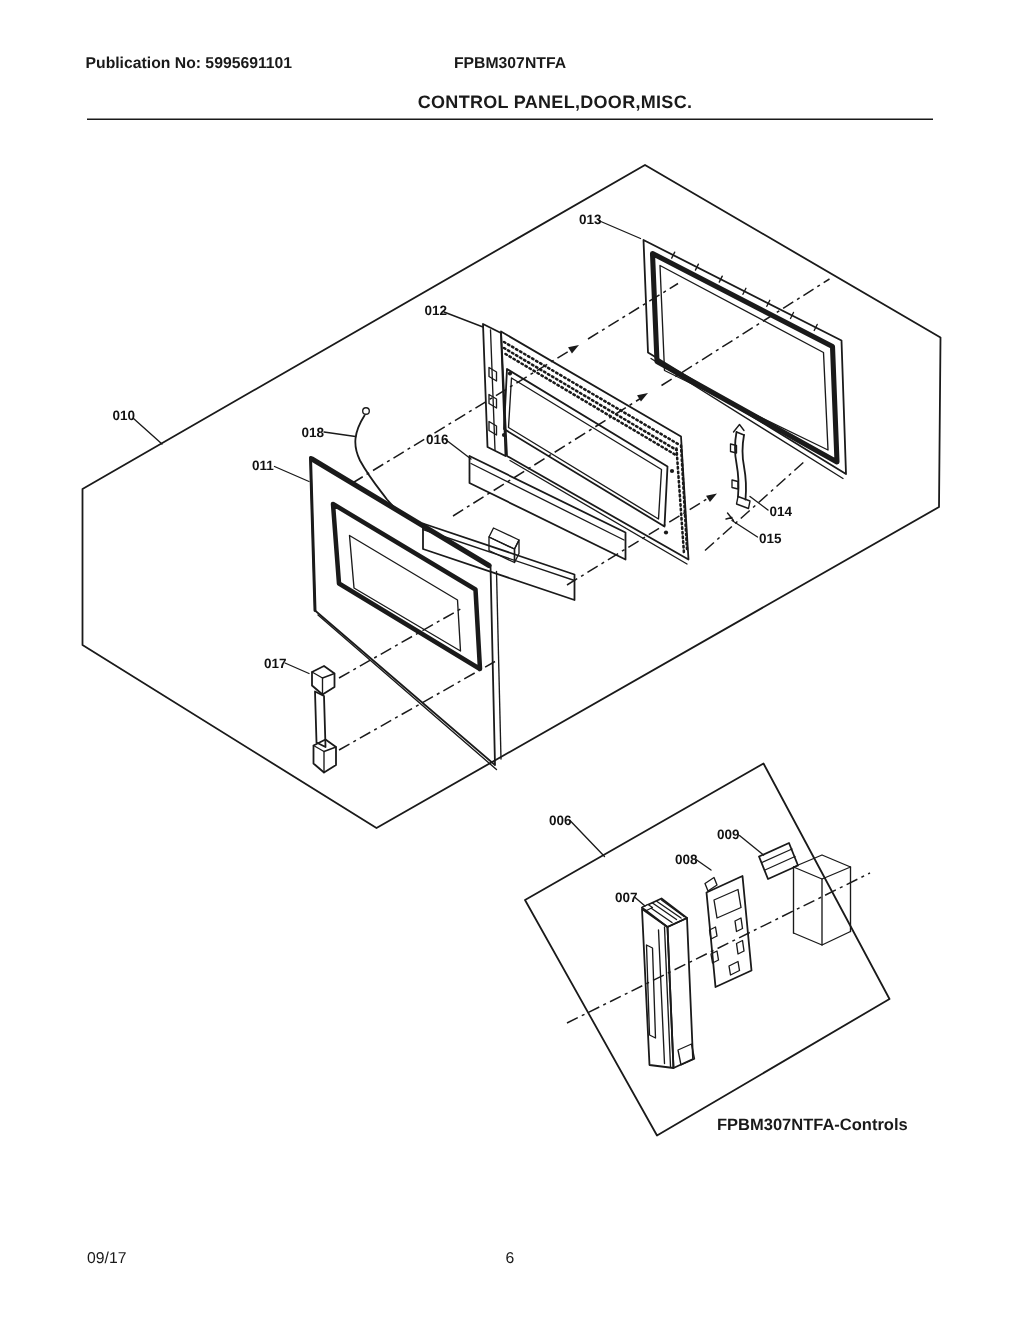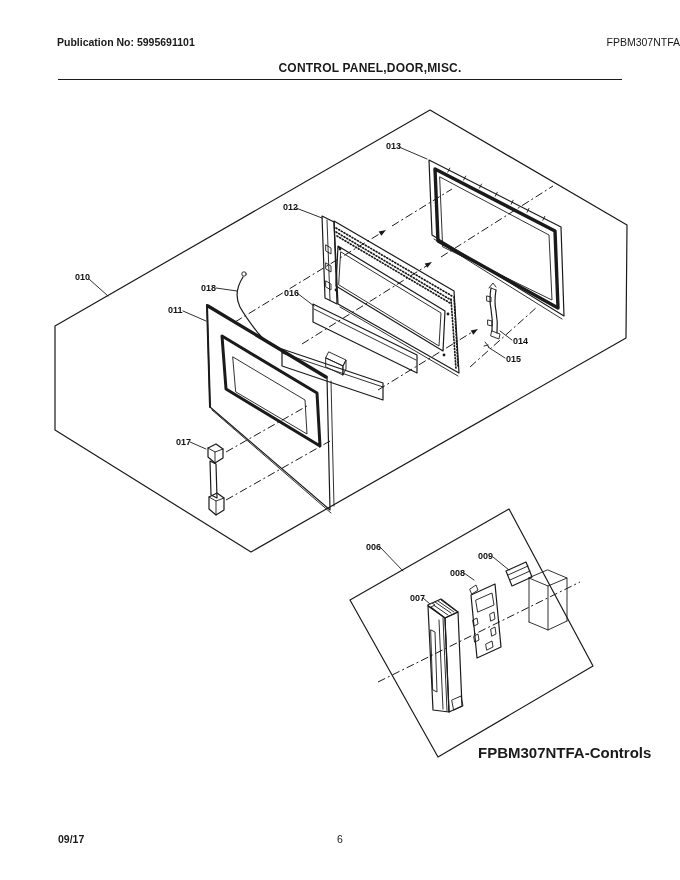--- a/index.html
+++ b/index.html
@@ -1,24 +1,24 @@
 <!DOCTYPE html>
 <html><head>
 <meta charset="utf-8">
 <style>
   html,body{margin:0;padding:0;}
   body{width:680px;height:880px;background:#ffffff;position:relative;
        font-family:"Liberation Sans", sans-serif;color:#1a1a1a;overflow:hidden;}
   .abs{position:absolute;}
   .pub{left:57px;top:36px;font-size:10.5px;font-weight:bold;}
-  .model{left:0;top:36px;width:680px;text-align:right;font-size:10.5px;}
+  .model{left:0;top:36px;width:680px;text-align:center;font-size:10.5px;font-weight:bold;}
   .title{left:0;top:61px;width:680px;text-align:center;font-size:12px;font-weight:bold;letter-spacing:.2px;margin-left:30px;}
   .rule{left:58px;top:79px;width:564px;height:1px;background:#1a1a1a;}
-  .controls-caption{left:478px;top:744px;font-size:15px;font-weight:bold;}
-  .footer-date{left:58px;top:833px;font-size:10.5px;font-weight:bold;}
+  .controls-caption{left:478px;top:744px;font-size:11px;font-weight:bold;}
+  .footer-date{left:58px;top:833px;font-size:10.5px;}
   .footer-page{left:0;top:833px;width:680px;text-align:center;font-size:10.5px;}
   svg{position:absolute;left:0;top:0;}
   .ln{stroke:#1a1a1a;fill:none;stroke-width:1.2;stroke-linejoin:round;stroke-linecap:round;}
   .thin{stroke-width:0.9;}
   .thick{stroke-width:3.4;}
   .band{stroke-width:3.4;}
   .cl{stroke:#1a1a1a;fill:none;stroke-width:1;stroke-dasharray:8 3 2 3;}
   .dot{stroke:#1a1a1a;fill:none;stroke-width:1.7;stroke-dasharray:1 2.1;stroke-linecap:round;}
   .arw{fill:#1a1a1a;stroke:none;}
   .callout{font-family:"Liberation Sans", sans-serif;font-size:9px;font-weight:bold;fill:#111;}

